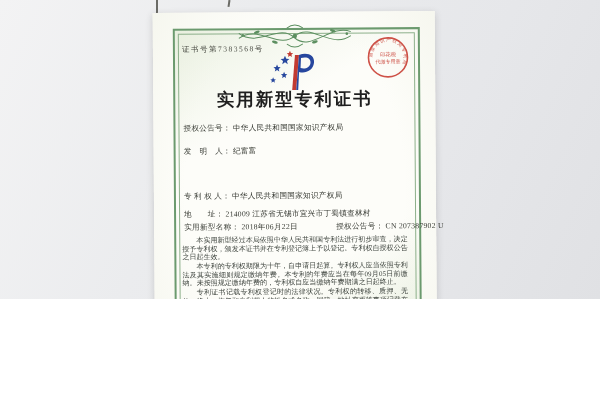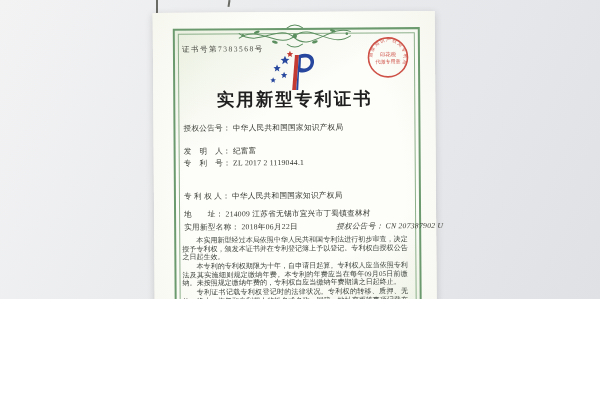--- a/index.html
+++ b/index.html
@@ -27,21 +27,21 @@
   .title{position:absolute;left:20px;top:75px;width:243px;text-align:center;
     font-size:17.5px;font-weight:700;letter-spacing:2px;color:#1f1f1f;}
   .logo{position:absolute;left:112px;top:38px;}
   .garland{position:absolute;left:82px;top:6px;z-index:3;}
   .corner{position:absolute;z-index:3;}
   .corner.left{left:1px;top:322px;}
   .corner.right{left:228px;top:322px;transform:scaleX(-1);}
   .frow{position:absolute;left:30px;font-size:7.6px;color:#3e413a;white-space:nowrap;letter-spacing:.3px;}
   .frow .flabel{color:#3e413a;}
   .frow .fvalue{margin-left:2px;color:#33362f;}
-  .grant-no{position:absolute;left:152px;top:0;font-style:italic;}
+  .grant-no{position:absolute;left:152px;top:0;}
   .paras{position:absolute;left:28px;top:224px;width:230px;color:#3c423c;}
   .paras p{margin:0;font-size:7.2px;line-height:8.7px;text-align:justify;text-indent:2em;
     transform:scale(.98);transform-origin:left top;}
   .barcode{position:absolute;left:31px;top:295px;width:84px;height:9px;
     background:
       repeating-linear-gradient(90deg,#1e1e1e 0 1px,transparent 1px 3px),
       repeating-linear-gradient(90deg,#1e1e1e 0 2px,transparent 2px 7px);
     opacity:.85;}
   .director{position:absolute;left:30px;top:320px;font-size:14px;color:#3a3d36;line-height:12px;text-align:right;}
   .signature{position:absolute;left:66px;top:294px;z-index:4;}
@@ -142,23 +142,20 @@
     </svg>
 
     <div class="title">实用新型专利证书</div>
 
     <div class="frow" style="top:111px">
       <span class="flabel">授权公告号：</span><span class="fvalue">中华人民共和国国家知识产权局</span>
     </div>
     <div class="frow" style="top:134px">
       <span class="flabel">发　明　人：</span><span class="fvalue">纪富富</span>
     </div>
-    <div class="frow" style="top:146px">
-      <span class="flabel">专　利　号：</span><span class="fvalue">ZL 2017 2 1119044.1</span>
-    </div>
     <div class="frow" style="top:179px">
       <span class="flabel">专 利 权 人：</span><span class="fvalue">中华人民共和国国家知识产权局</span>
     </div>
     <div class="frow" style="top:197px">
       <span class="flabel">地　　址：</span><span class="fvalue">214009 江苏省无锡市宜兴市丁蜀镇查林村</span>
     </div>
     <div class="frow" style="top:210px">
       <span class="flabel">实用新型名称：</span><span class="fvalue">2018年06月22日</span>
       <span class="grant-no">
         <span class="flabel">授权公告号：</span><span class="fvalue">CN 207387902 U</span>

